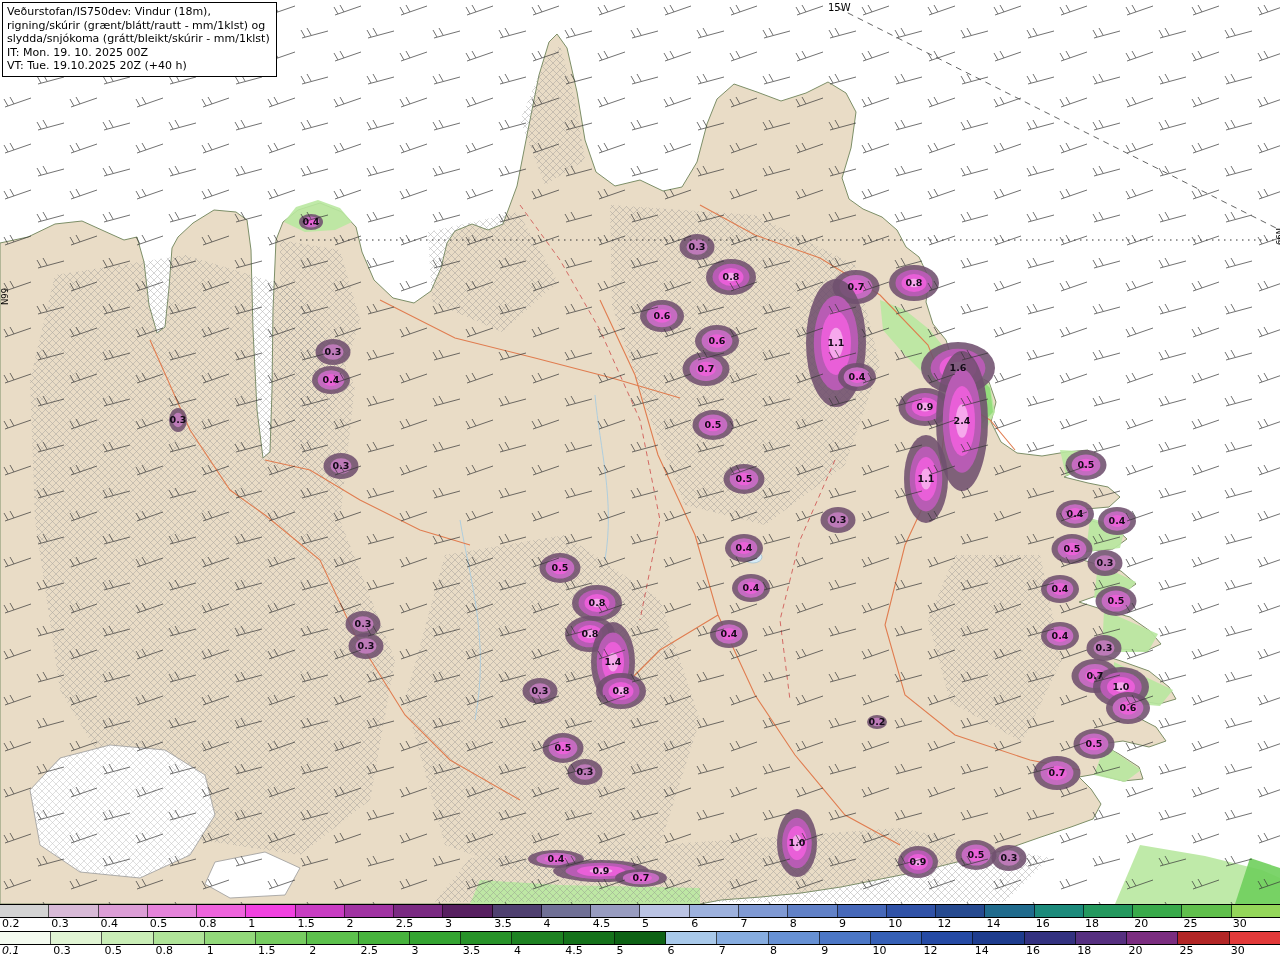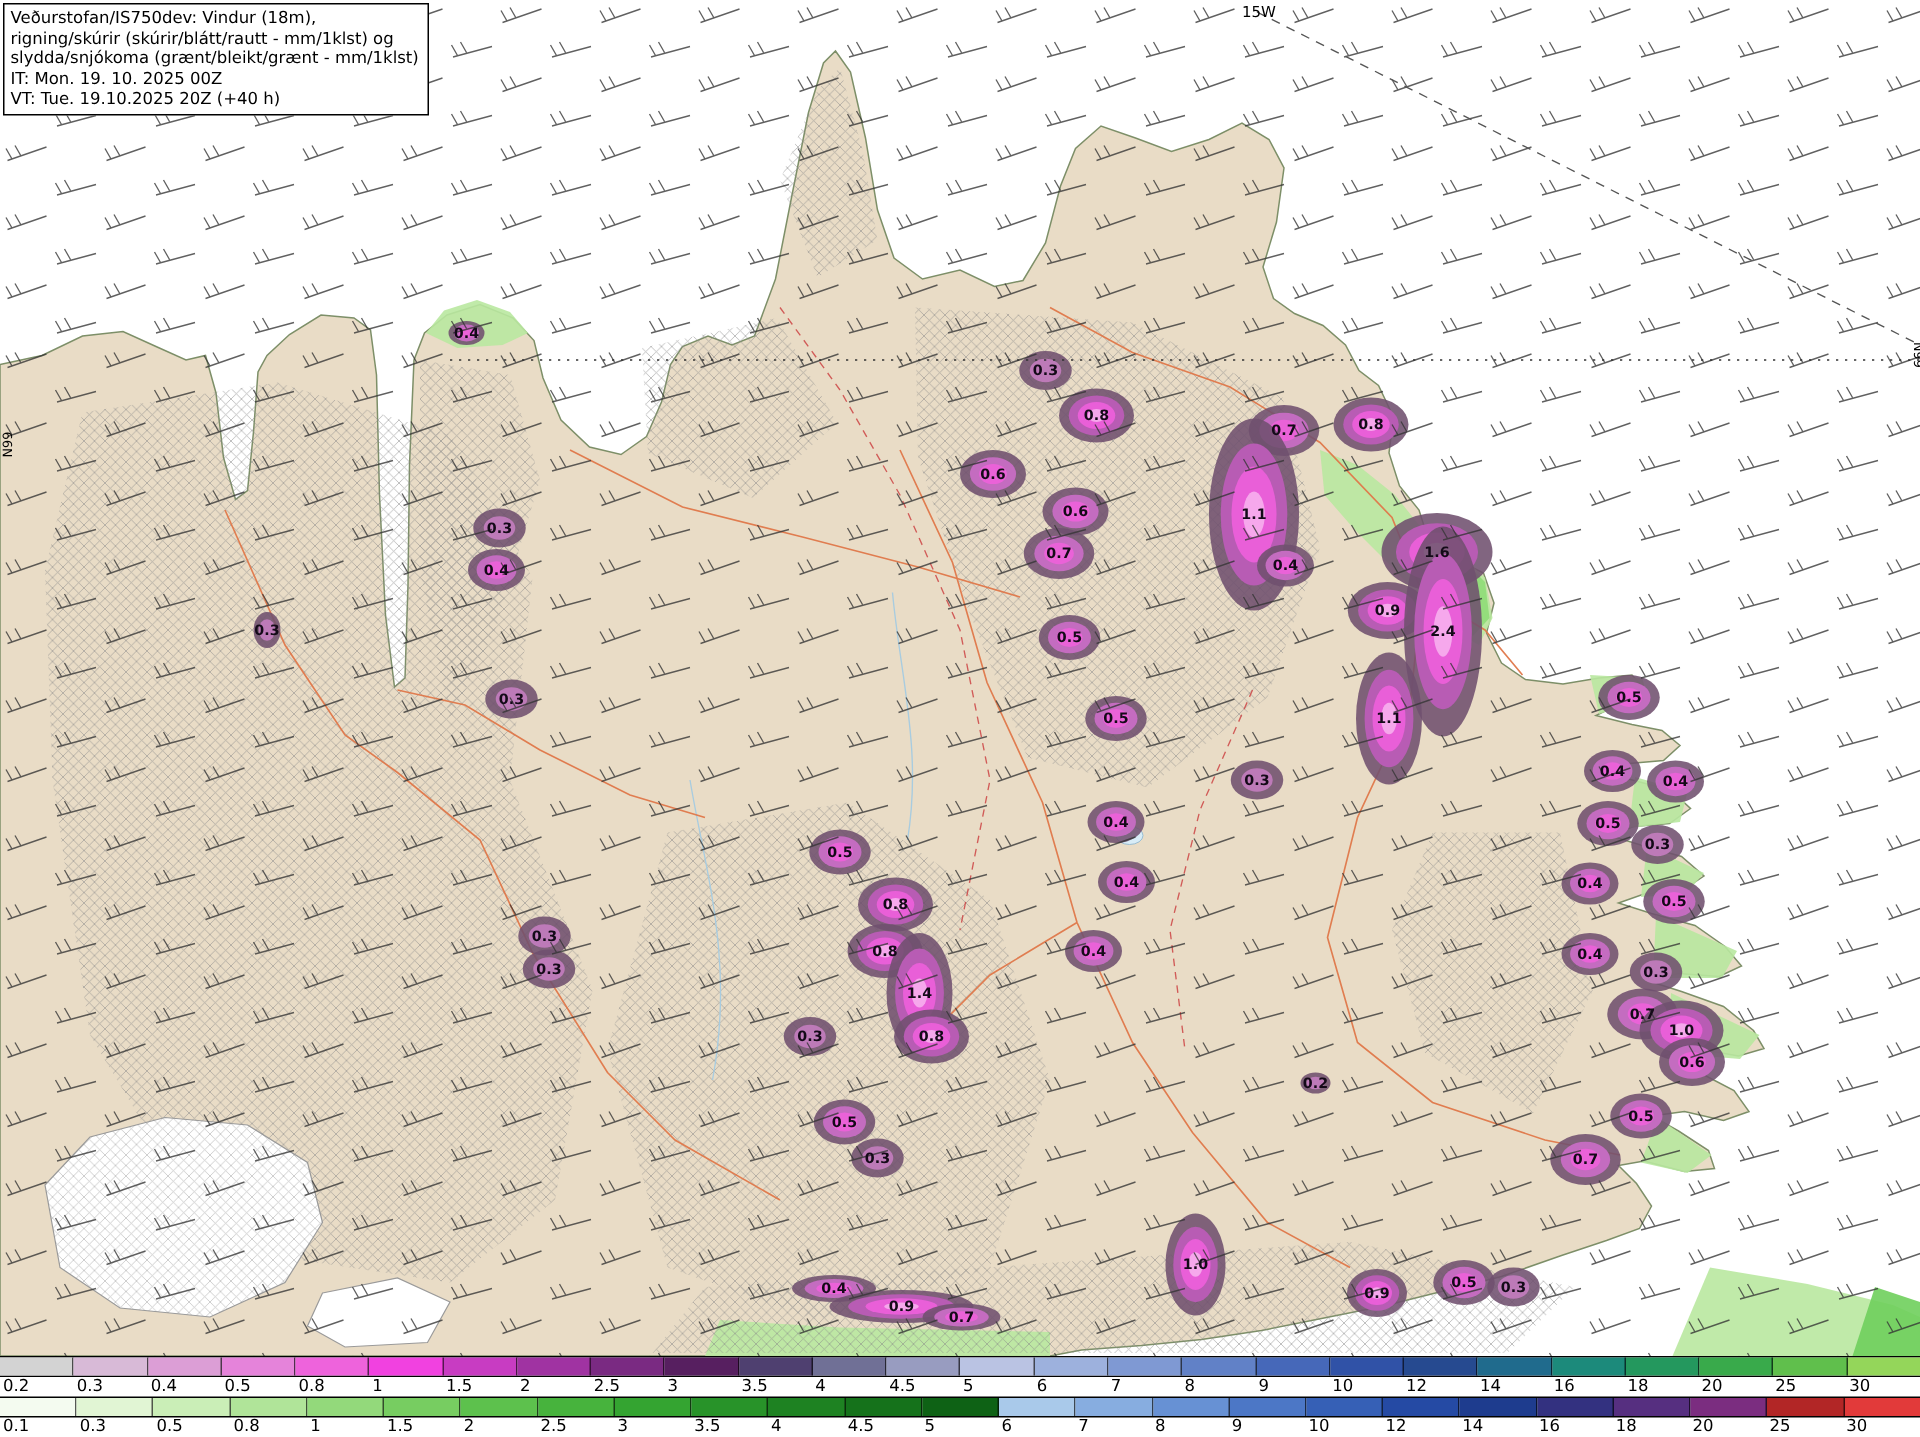--- a/index.html
+++ b/index.html
@@ -361,22 +361,22 @@
         </g>
 
       <text x="828" y="11" font-size="10" fill="#000">15W</text>
       <text x="8" y="305" font-size="8.5" fill="#000" transform="rotate(-90 8 305)">N99</text>
       <text x="1276" y="228" font-size="8.5" fill="#000" transform="rotate(90 1276 228)">N99</text>
     </svg>
   </div>
 
   <div class="info-box">
     <div><span class="b">Veðurstofan/IS750dev</span><span>: Vindur (18m),</span></div>
-    <div>rigning/skúrir (skúrir/blátt/rautt - mm/1klst) og</div>
-    <div>slydda/snjókoma (grænt/bleikt/grænt - mm/1klst)</div>
+    <div>rigning/skúrir (grænt/blátt/rautt - mm/1klst) og</div>
+    <div>slydda/snjókoma (grátt/bleikt/skúrir - mm/1klst)</div>
     <div>IT: Mon. 19. 10. 2025 00Z</div>
     <div><span class="b">VT: Tue. 19.10.2025 20Z</span><span> (+40 h)</span></div>
   </div>
 
   <div class="legend">
     <div class="bar" id="snow-bar">
         <div class="seg-row">
           <div class="seg" style="background: rgb(211, 211, 211);"></div>
           <div class="seg" style="background: rgb(216, 186, 215);"></div>
           <div class="seg" style="background: rgb(220, 158, 214);"></div>
@@ -455,21 +455,21 @@
           <div class="seg" style="background: rgb(54, 96, 182);"></div>
           <div class="seg" style="background: rgb(37, 74, 164);"></div>
           <div class="seg" style="background: rgb(30, 60, 142);"></div>
           <div class="seg" style="background: rgb(51, 49, 128);"></div>
           <div class="seg" style="background: rgb(86, 47, 128);"></div>
           <div class="seg" style="background: rgb(123, 45, 128);"></div>
           <div class="seg" style="background: rgb(178, 38, 38);"></div>
           <div class="seg" style="background: rgb(226, 58, 58);"></div>
         </div>
         <div class="lab-row">
-          <span style="left: 0%;">0.1</span>
+          <span style="left: 0%; font-style: italic;">0.1</span>
           <span style="left: 4%;">0.3</span>
           <span style="left: 8%;">0.5</span>
           <span style="left: 12%;">0.8</span>
           <span style="left: 16%;">1</span>
           <span style="left: 20%;">1.5</span>
           <span style="left: 24%;">2</span>
           <span style="left: 28%;">2.5</span>
           <span style="left: 32%;">3</span>
           <span style="left: 36%;">3.5</span>
           <span style="left: 40%;">4</span>

